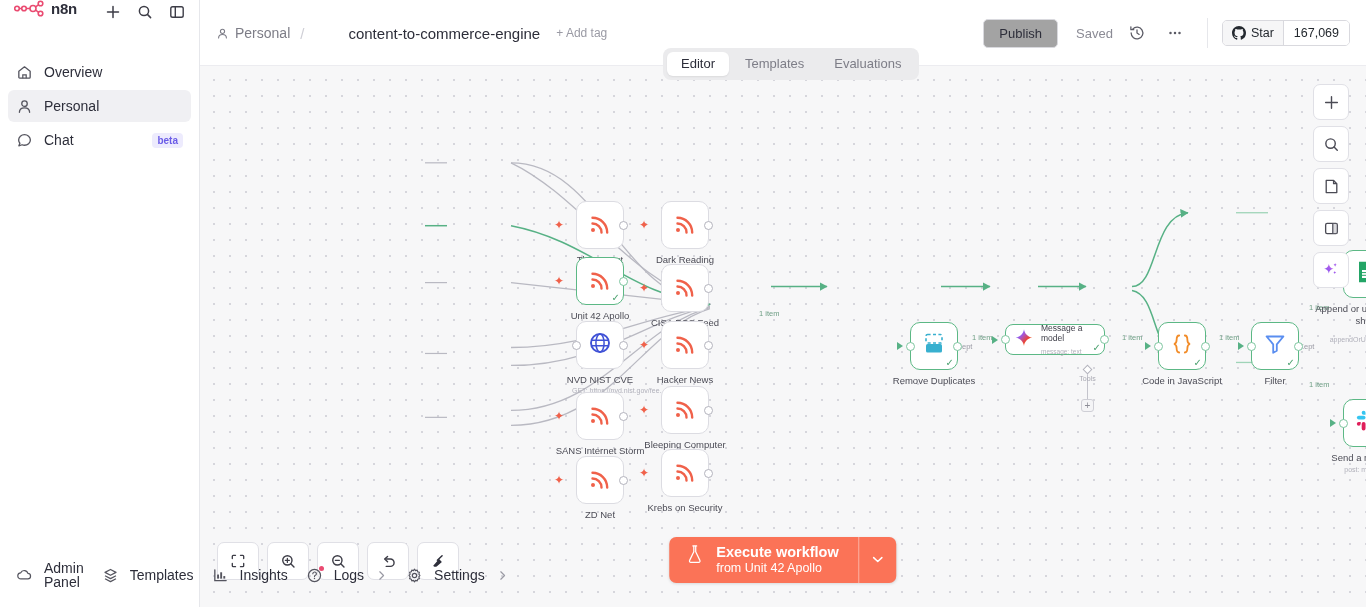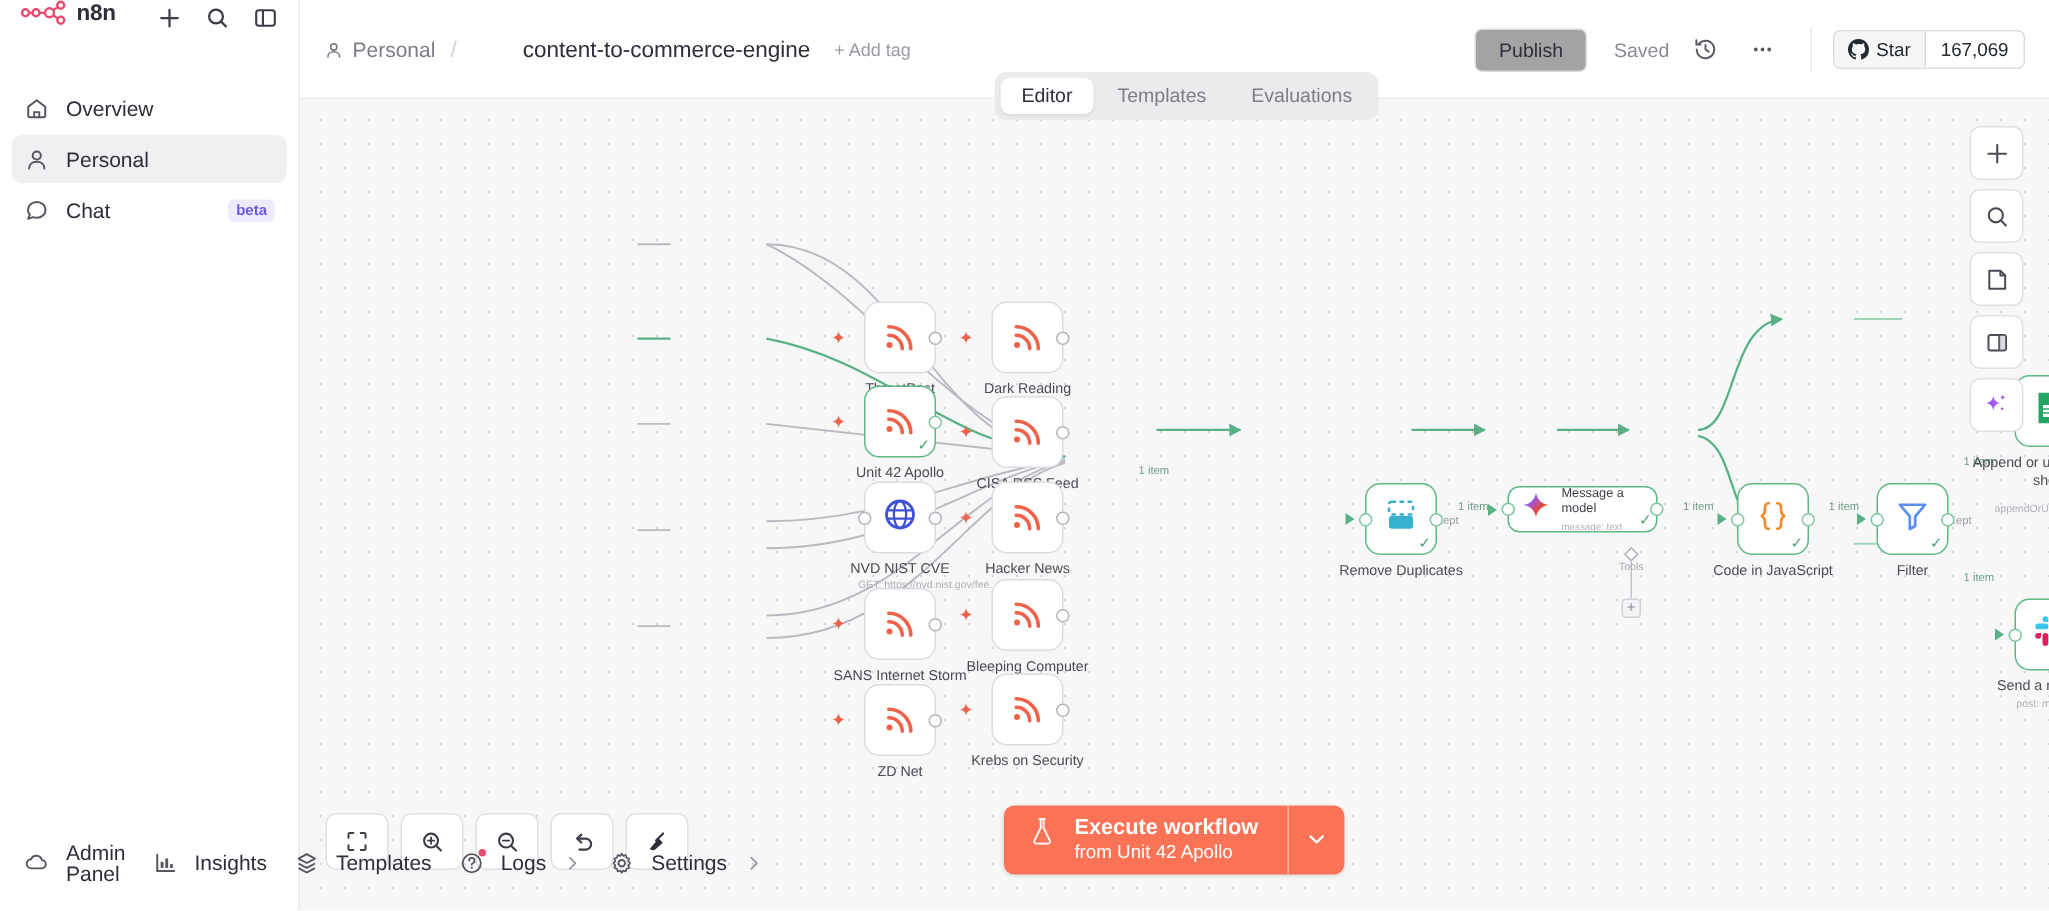--- a/index.html
+++ b/index.html
@@ -267,36 +267,36 @@
         <span class="sb-icon">
           <svg width="17" height="17" viewBox="0 0 18 18">
               <path d="M5.2 12.6h7.2a2.9 2.9 0 0 0 .2-5.8 4 4 0 0 0-7.6-.6A3.2 3.2 0 0 0 5.2 12.6z" fill="none" stroke="#55555f" stroke-width="1.3" stroke-linejoin="round"></path>
             </svg>
         </span>
         <span class="sb-label">Admin Panel</span>
       </div>
       <div class="sb-item">
         <span class="sb-icon">
           <svg width="17" height="17" viewBox="0 0 18 18">
+              <path d="M9 2.6l5.8 3.1L9 8.8 3.2 5.7 9 2.6z" fill="none" stroke="#55555f" stroke-width="1.3" stroke-linejoin="round"></path>
+              <path d="M3.2 9.2L9 12.3l5.8-3.1M3.2 12.4L9 15.5l5.8-3.1" fill="none" stroke="#55555f" stroke-width="1.3" stroke-linejoin="round"></path>
+            </svg>
+        </span>
+        <span class="sb-label">Templates</span>
+      </div>
+      <div class="sb-item">
+        <span class="sb-icon">
+          <svg width="17" height="17" viewBox="0 0 18 18">
               <path d="M3 3v11.4h12" fill="none" stroke="#55555f" stroke-width="1.4" stroke-linecap="round"></path>
               <rect x="5.4" y="8" width="2" height="4.3" fill="#55555f"></rect>
               <rect x="8.7" y="5.6" width="2" height="6.7" fill="#55555f"></rect>
               <rect x="12" y="9.6" width="2" height="2.7" fill="#55555f"></rect>
             </svg>
         </span>
         <span class="sb-label">Insights</span>
-      </div>
-      <div class="sb-item">
-        <span class="sb-icon">
-          <svg width="17" height="17" viewBox="0 0 18 18">
-              <path d="M9 2.6l5.8 3.1L9 8.8 3.2 5.7 9 2.6z" fill="none" stroke="#55555f" stroke-width="1.3" stroke-linejoin="round"></path>
-              <path d="M3.2 9.2L9 12.3l5.8-3.1M3.2 12.4L9 15.5l5.8-3.1" fill="none" stroke="#55555f" stroke-width="1.3" stroke-linejoin="round"></path>
-            </svg>
-        </span>
-        <span class="sb-label">Templates</span>
       </div>
       <div class="sb-item">
         <span class="sb-icon">
           <svg width="17" height="17" viewBox="0 0 18 18">
               <circle cx="9" cy="9" r="6.4" fill="none" stroke="#55555f" stroke-width="1.3"></circle>
               <path d="M7.2 7.1a1.9 1.9 0 1 1 2.4 1.9c-.5.2-.6.6-.6 1.1" fill="none" stroke="#55555f" stroke-width="1.25" stroke-linecap="round"></path>
               <circle cx="9" cy="12.2" r=".75" fill="#55555f"></circle>
             </svg>
           <span class="help-dot"></span>
         </span>

